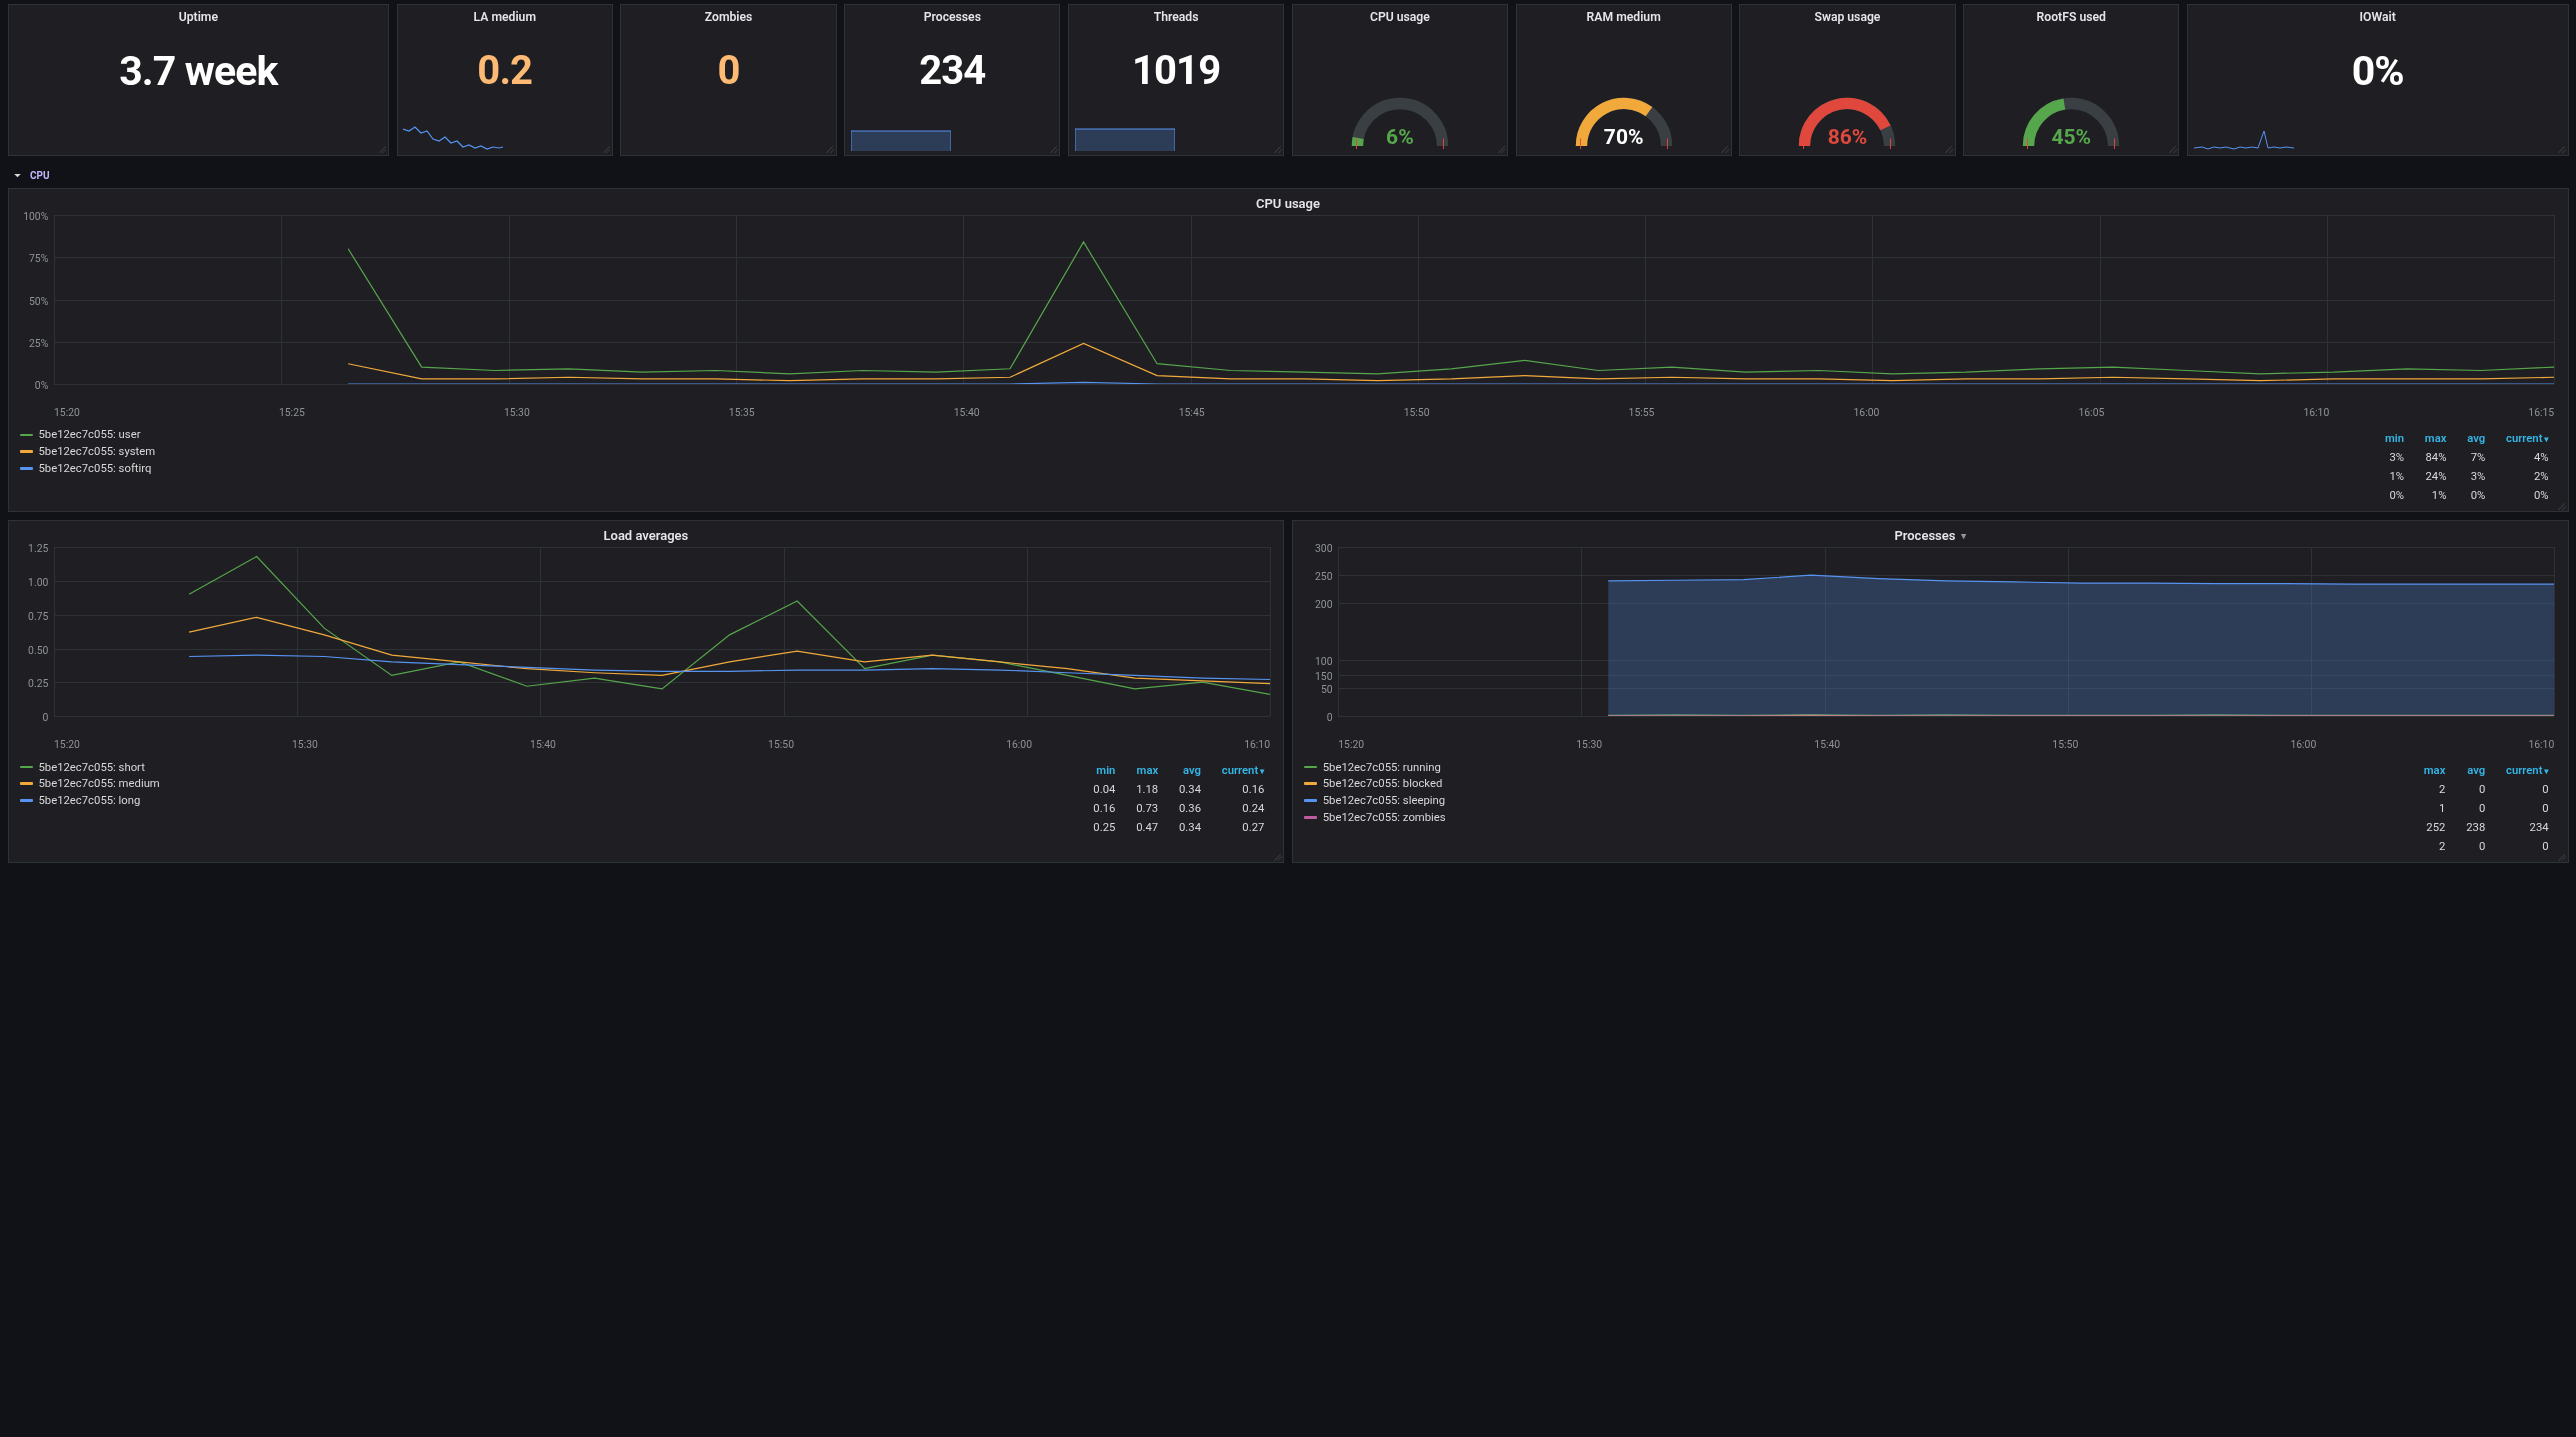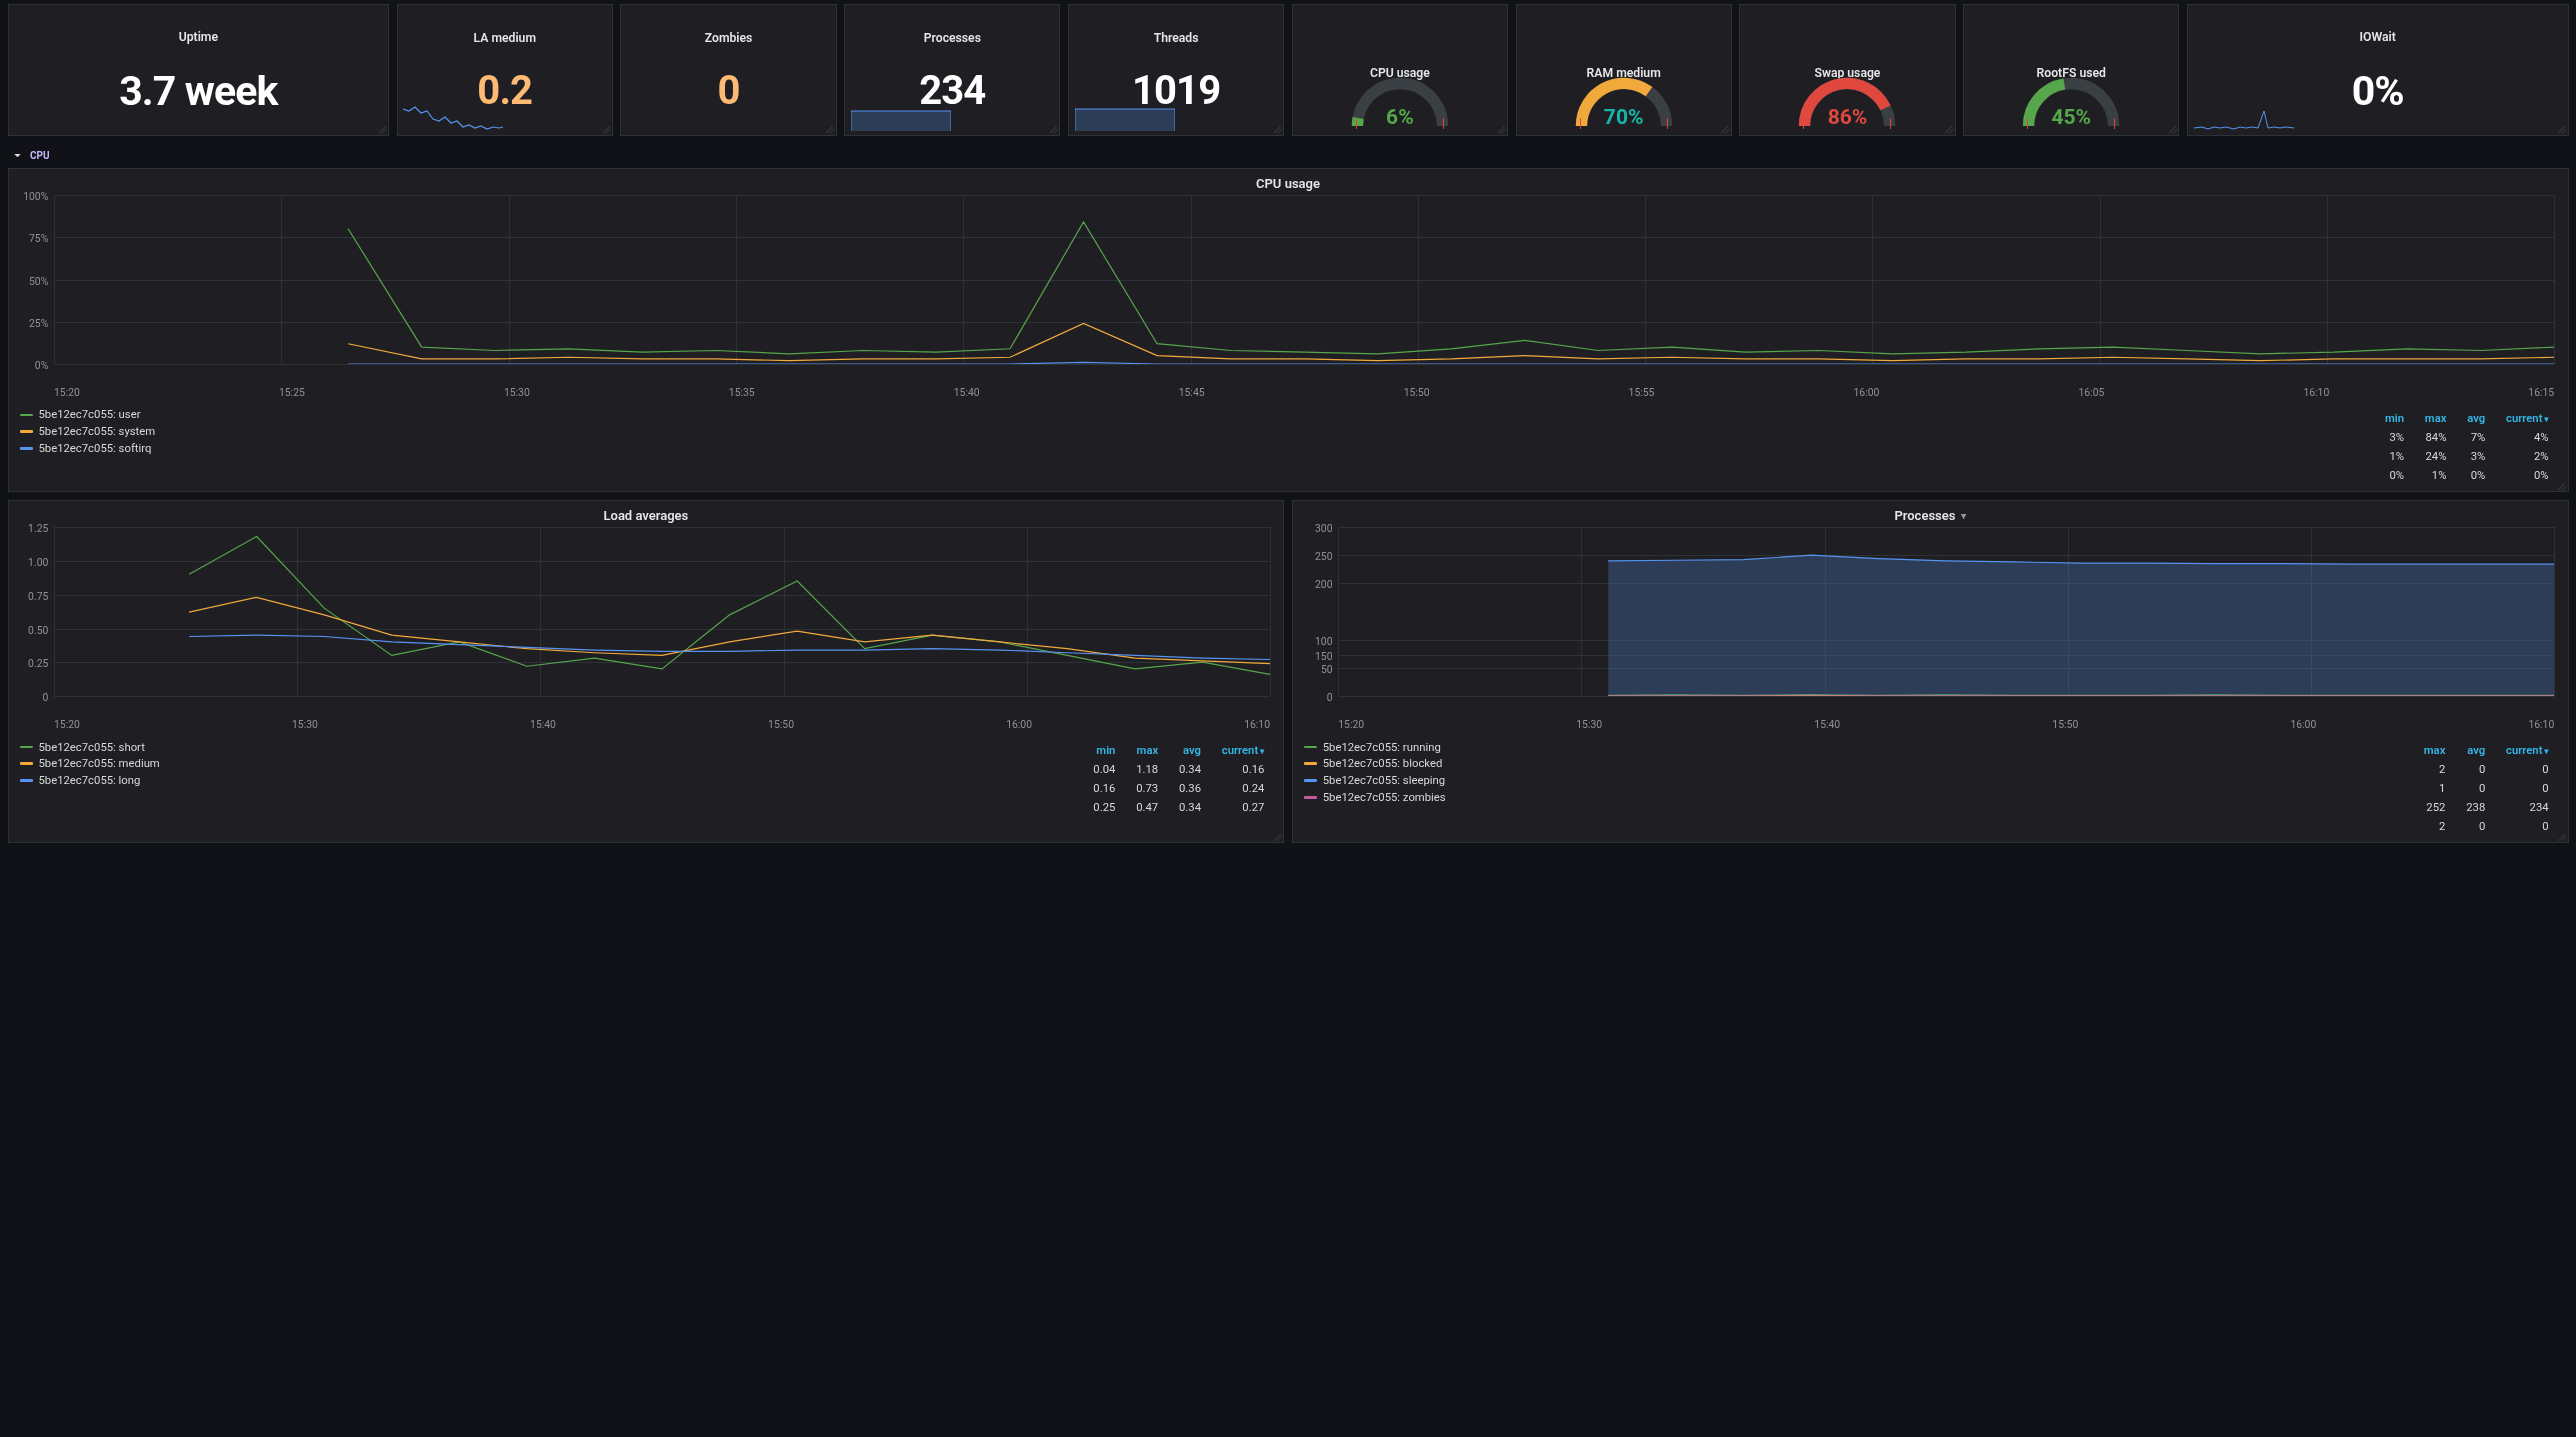--- a/index.html
+++ b/index.html
@@ -15,26 +15,25 @@
   .stat-row {
     display: flex;
     gap: 7.5px;
     padding: 3.8px 7.5px 3.8px 7.5px;
   }
   .stat-panel {
     flex: 1 1 0;
     background: #1f1f23;
     border: 0.9px solid #2c3235;
     position: relative;
-    height: 132px;
+    height: 152px;
     display: flex;
     flex-direction: column;
     align-items: center;
     padding: 5.7px 3.8px 0 3.8px;
-    justify-content: center;
   }
   .stat-panel.wide { flex: 1.8 1 0; }
   .stat-title {
     font-size: 12.2px;
     font-weight: 600;
     color: #e5e6e8;
   }
   .stat-value {
     font-size: 40px;
     font-weight: 700;
@@ -247,21 +246,21 @@
   <div class="stat-panel">
     <div class="stat-title">RAM medium</div>
     <div class="gauge-wrap">
         <div class="gauge">
           <svg viewBox="0 0 110 110">
        <path d="M 10 54.99999999999999 A 45 45 0 0 1 100 55" fill="none" stroke="#3a3f44" stroke-width="12"></path>
        <path d="M 10 54.99999999999999 A 45 45 0 0 1 81.45033635316129 18.594235253127366" fill="none" stroke="#f2a93b" stroke-width="12"></path>
        <line x1="9" y1="46.99999999999999" x2="9" y2="62.99999999999999" stroke="#e0483e" stroke-width="1"></line>
        <line x1="101" y1="47" x2="101" y2="63" stroke="#e0483e" stroke-width="1"></line>
      </svg>
-     <div class="gauge-label" style="color:#14b8a6">70%</div>
+     <div class="gauge-label" style="color:#ffffff">70%</div>
         </div>
       </div>
     <span class="panel-resize"></span>
   </div>
 
   <div class="stat-panel">
     <div class="stat-title">Swap usage</div>
     <div class="gauge-wrap">
         <div class="gauge">
           <svg viewBox="0 0 110 110">

